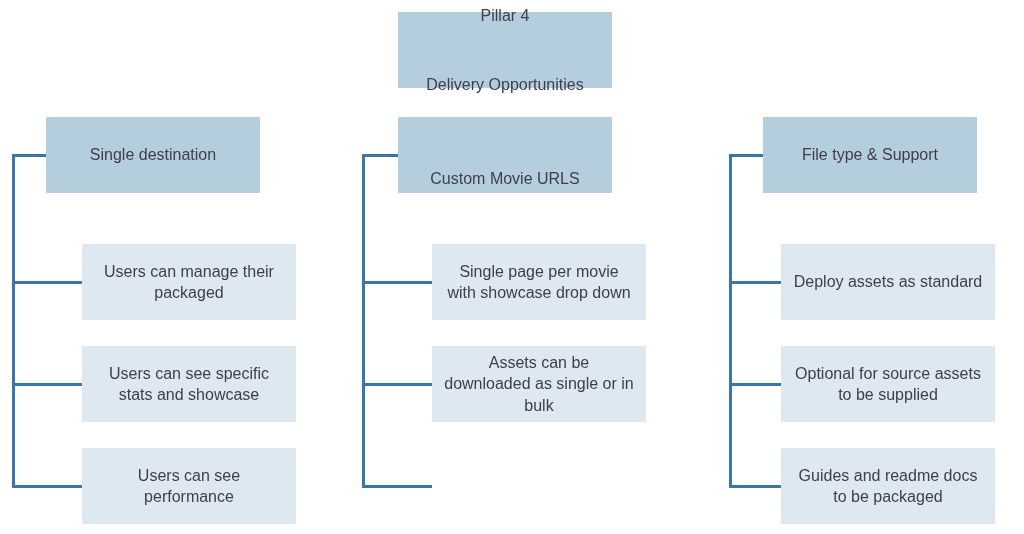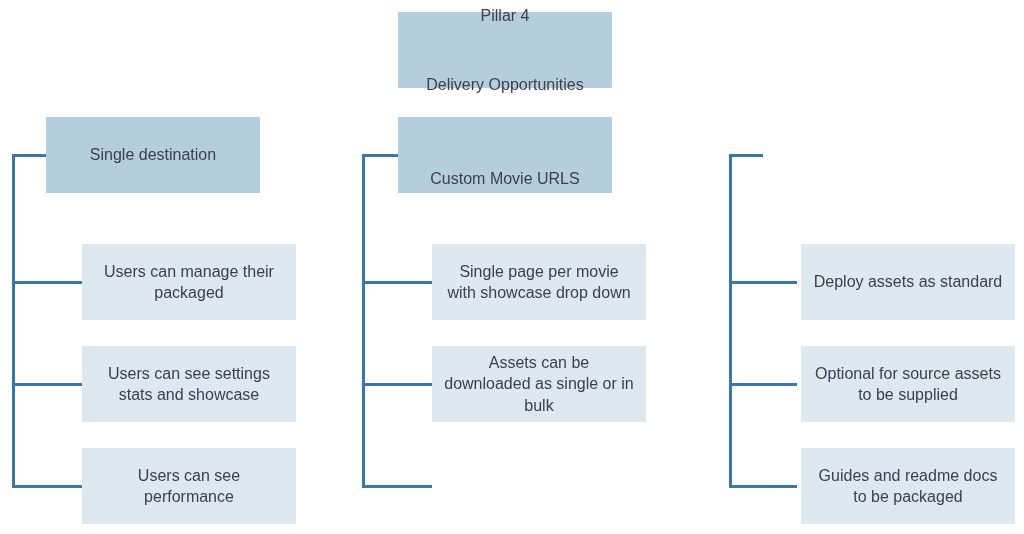--- a/index.html
+++ b/index.html
@@ -65,21 +65,21 @@
   .h-header{top:154px; width:34px;}
   .col-1 .h-header{width:36px;}
   .col-2 .h-header{width:34px;}
   .h-item-0{top:281px; width:70px;}
   .h-item-1{top:383px; width:70px;}
   .h-item-2{top:485px; width:70px;}
   .col-2 .h-item-0,.col-2 .h-item-1,.col-2 .h-item-2{width:68px;}
   .header-box{top:117px; left:34px;}
   .col-1 .header-box{left:36px;justify-content:flex-end;}
   .item-box{left:70px;}
-  .col-2 .item-box{left:72px;}
+  .col-2 .item-box{left:52px;}
   .item-0{top:244px;}
   .item-1{top:346px;}
   .item-2{top:448px;}
 </style>
 </head>
 <body>
 
 <div class="canvas">
 
   <div class="box title-box">
@@ -93,21 +93,21 @@
     <div class="hline h-item-0"></div>
     <div class="hline h-item-1"></div>
     <div class="hline h-item-2"></div>
     <div class="box header-box">
       <div>Single destination</div>
     </div>
     <div class="box item-box item-0">
       <div>Users can manage their packaged</div>
     </div>
     <div class="box item-box item-1">
-      <div>Users can see settings stats and showcase</div>
+      <div>Users can see specific stats and showcase</div>
     </div>
     <div class="box item-box item-2">
       <div>Users can see performance</div>
     </div>
   </div>
 
   <div class="col col-1">
     <div class="vline"></div>
     <div class="hline h-header"></div>
     <div class="hline h-item-0"></div>
@@ -123,20 +123,23 @@
       <div>Assets can be downloaded as single or in bulk</div>
     </div>
   </div>
 
   <div class="col col-2">
     <div class="vline"></div>
     <div class="hline h-header"></div>
     <div class="hline h-item-0"></div>
     <div class="hline h-item-1"></div>
     <div class="hline h-item-2"></div>
+    <div class="box header-box">
+      <div>File type &amp; Support</div>
+    </div>
     <div class="box item-box item-0">
       <div>Deploy assets as standard</div>
     </div>
     <div class="box item-box item-1">
       <div>Optional for source assets to be supplied</div>
     </div>
     <div class="box item-box item-2">
       <div>Guides and readme docs to be packaged</div>
     </div>
   </div>

